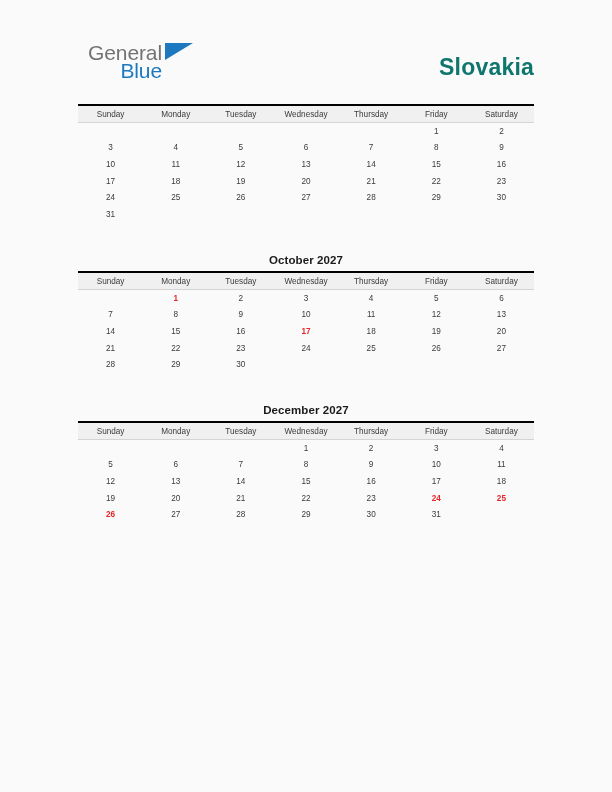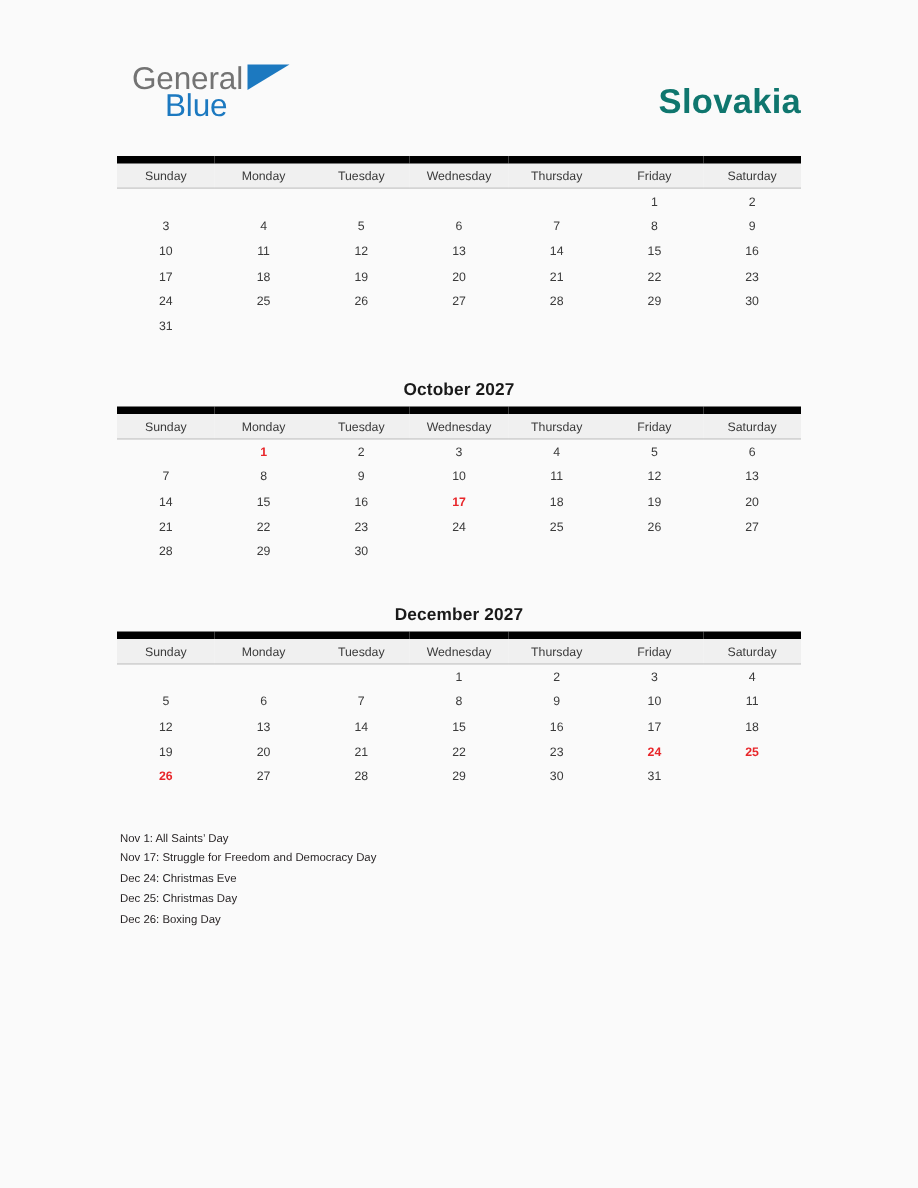--- a/index.html
+++ b/index.html
@@ -40,20 +40,21 @@
     font-size: 21px;
     color: #737373;
     letter-spacing: -0.1px;
     display: block;
   }
   .logo-row2 {
     position: relative;
     display: block;
     margin-top: -3px;
     padding-left: 22px;
+    text-align: right;
   }
   .logo-blue {
     font-size: 21px;
     color: #1c79c0;
     letter-spacing: -0.1px;
   }
   .logo-triangle {
     position: absolute;
     left: 77px;
     top: -17px;
@@ -91,21 +92,21 @@
     padding-bottom: 5px;
     letter-spacing: 0.1px;
   }
   table.cal {
     width: 456px;
     border-collapse: collapse;
     table-layout: fixed;
   }
   table.cal th {
     background: #f0f0f0;
-    border-top: 5px solid #000000;
+    border-top: 2px solid #000000;
     border-bottom: 1px solid #d4d4d4;
     font-size: 8.2px;
     font-weight: normal;
     color: #3a3a3a;
     height: 16px;
     padding: 0;
     text-align: center;
     vertical-align: middle;
   }
   table.cal td {
@@ -366,21 +367,14 @@
             <td class="empty">&nbsp;</td>
             <td class="empty">&nbsp;</td>
             <td class="empty">&nbsp;</td>
             <td class="empty">&nbsp;</td>
             <td class="empty">&nbsp;</td>
           </tr>
         </tbody>
     </table>
   </div>
 
-  <div class="legend">
-      <div class="legend-item">Nov 1: All Saints’ Day</div>
-      <div class="legend-item">Nov 17: Struggle for Freedom and Democracy Day</div>
-      <div class="legend-item">Dec 24: Christmas Eve</div>
-      <div class="legend-item">Dec 25: Christmas Day</div>
-      <div class="legend-item">Dec 26: Boxing Day</div>
-    </div>
 
 </div>
 
 </body></html>

